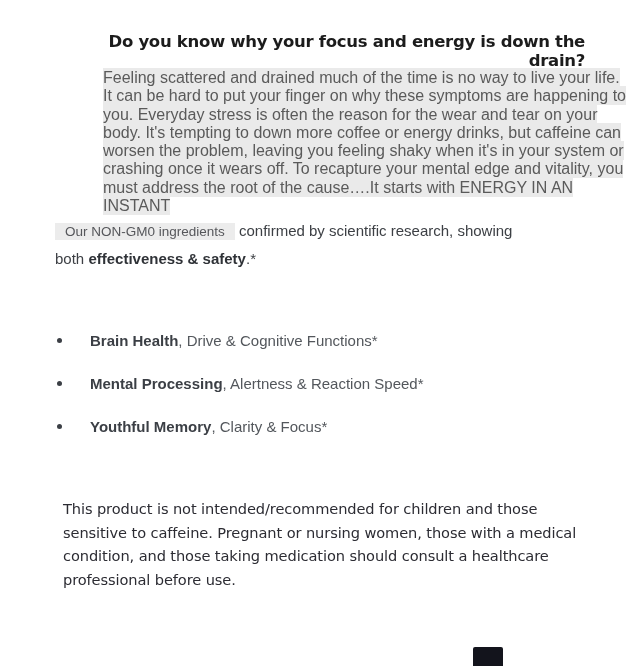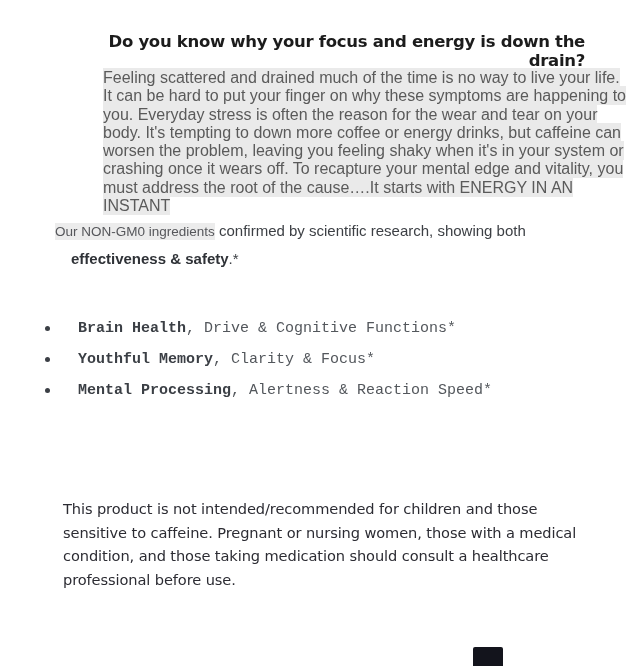--- a/index.html
+++ b/index.html
@@ -38,32 +38,32 @@
     max-width:472px;
     font-size:15px;
     line-height:27px;
     color:#3d4045;
     margin:0;
   }
   .claims .hl2{
     background:#ececec;
     font-size:13.5px;
     color:#56575b;
-    padding:1px 0;
+    padding:1px 10px;
   }
-  .claims strong{color:#2f3237;margin-left:16px;}
+  .claims strong{color:#2f3237;}
   
   .benefits{
     top:311px;
     margin:0;padding:0;list-style:none;
     font-size:15px;
     line-height:27px;
     color:#53575c;
   }
-  .benefits li{position:relative;padding-left:19px;margin:4px;font-family:Liberation Mono, monospace;}
+  .benefits li{position:relative;padding-left:19px;margin:16px;}
   .benefits li .dot{
     position:absolute;left:-14px;top:11px;
     width:5px;height:5px;border-radius:50%;
     background:#3b3f45;
   }
   .benefits strong{color:#3b3f45;}
   
   .disclaimer{
     top:489px;
     font-family:"DejaVu Sans",sans-serif;
@@ -94,22 +94,22 @@
 
 <p class="col claims">
   <span class="hl2">Our NON-GM0 ingredients</span><span> confirmed by scientific research, showing both </span><strong>effectiveness &amp; safety</strong><span>.*</span>
 </p>
 
 <ul class="col benefits">
   <li>
     <span class="dot"></span><strong>Brain Health</strong><span>, Drive &amp; Cognitive Functions*</span>
   </li>
   <li>
-    <span class="dot"></span><strong>Youthful Memory</strong><span>, Clarity &amp; Focus*</span>
+    <span class="dot"></span><strong>Mental Processing</strong><span>, Alertness &amp; Reaction Speed*</span>
   </li>
   <li>
-    <span class="dot"></span><strong>Mental Processing</strong><span>, Alertness &amp; Reaction Speed*</span>
+    <span class="dot"></span><strong>Youthful Memory</strong><span>, Clarity &amp; Focus*</span>
   </li>
 </ul>
 
 <p class="col disclaimer">This product is not intended/recommended for children and those sensitive to caffeine. Pregnant or nursing women, those with a medical condition, and those taking medication should consult a healthcare professional before use.</p>
 
 <div class="widget"></div>
 
 </body></html>

